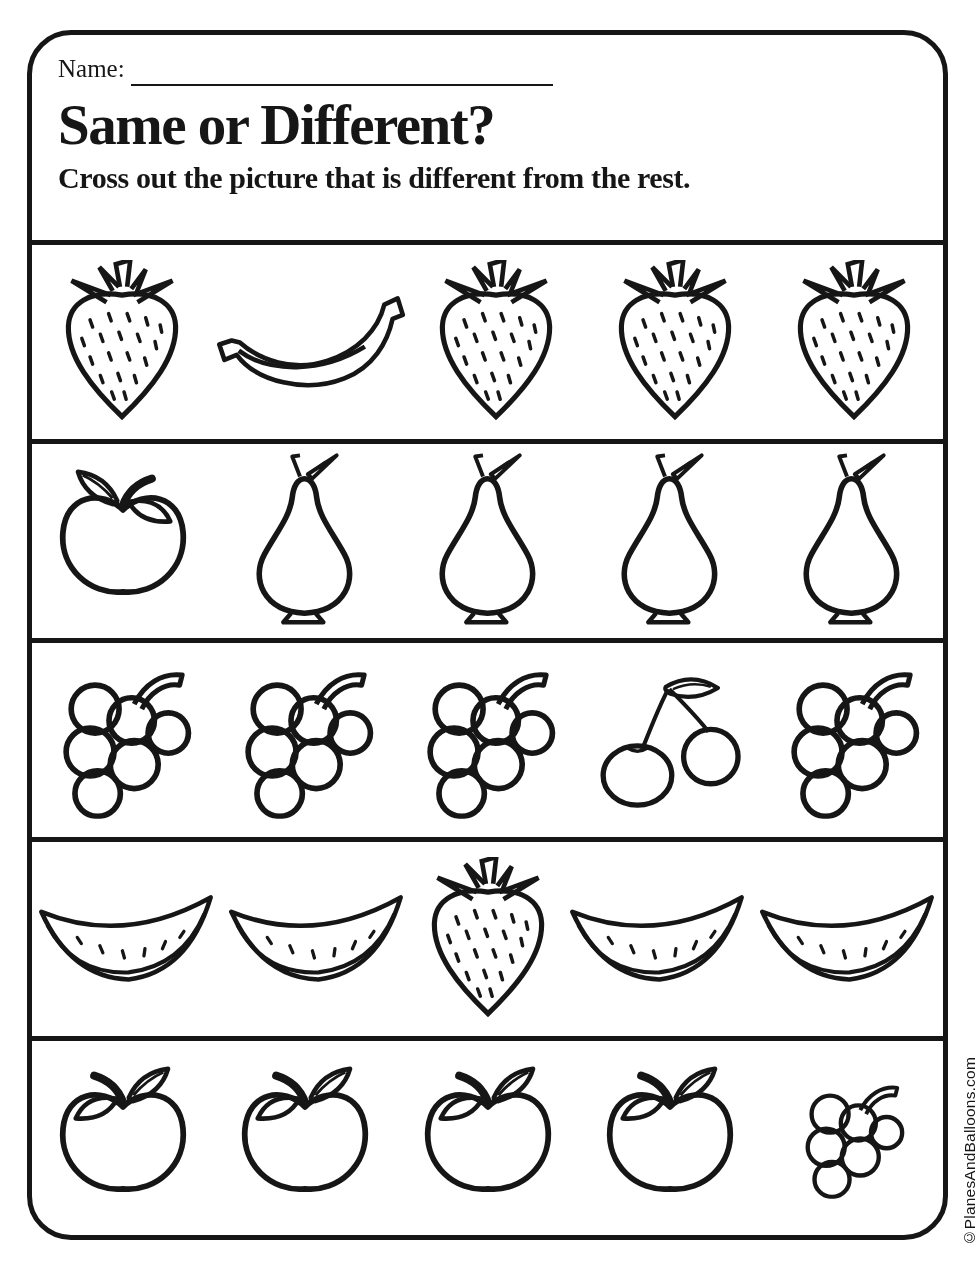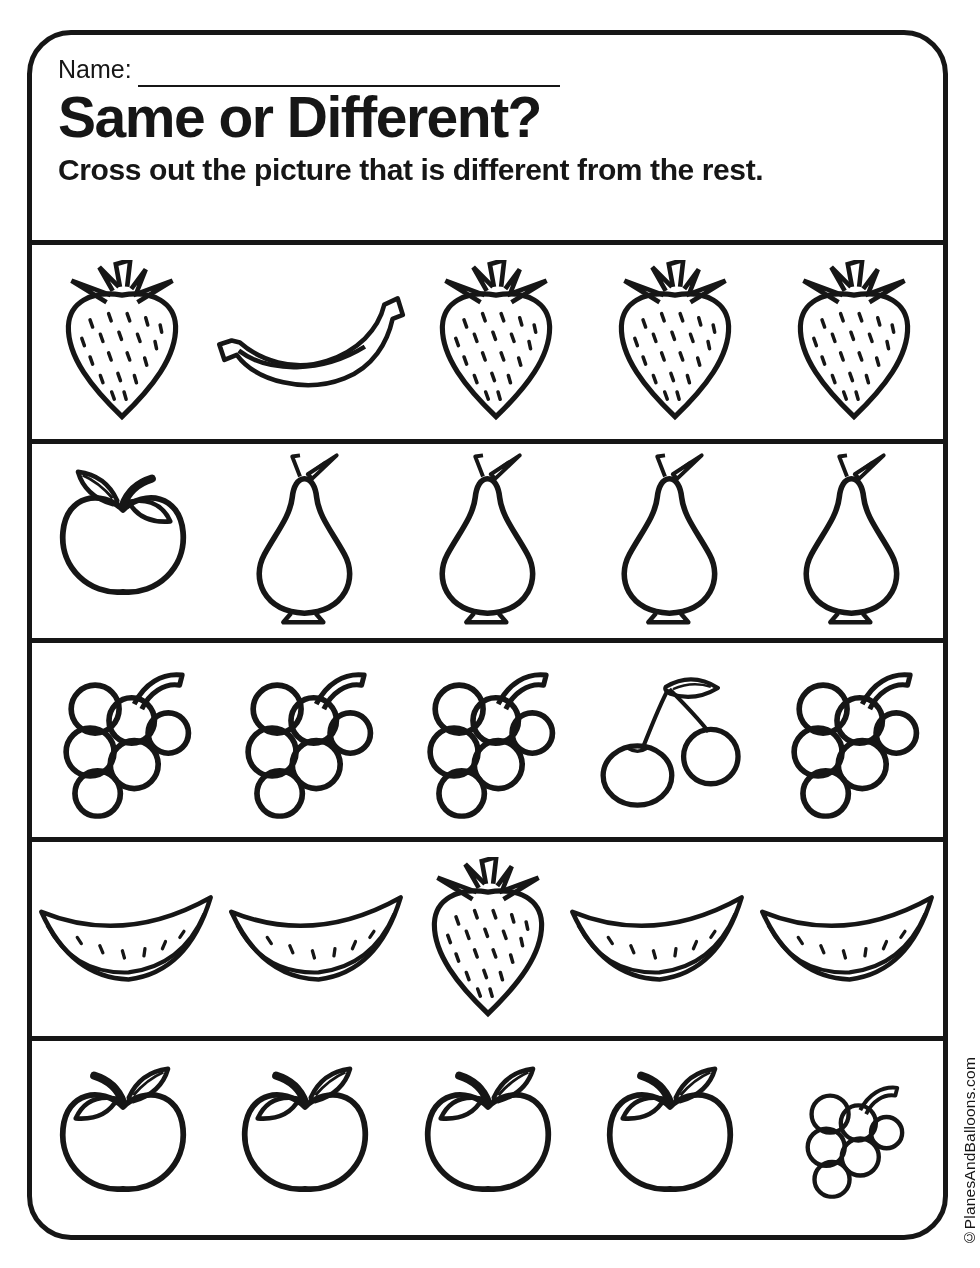--- a/index.html
+++ b/index.html
@@ -2,31 +2,31 @@
 <html><head>
 <meta charset="utf-8">
 <style>
   html,body{margin:0;padding:0;}
   body{
     width:980px;height:1268px;position:relative;background:#ffffff;
     font-family:"Liberation Sans", sans-serif;color:#161616;overflow:hidden;
   }
   .page{
     position:absolute;left:27px;top:30px;width:911px;height:1200px;
-    border:5px solid #161616;border-radius:44px;background:#fff;overflow:hidden;
+    border:5px solid #161616;border-radius:44px;background:#fff;overflow:hidden;font-family:Liberation Serif, serif;
   }
   .header{padding:20px 24px 0 26px;}
   .name-row{font-size:25px;white-space:nowrap;}
   .name-line{
     display:inline-block;width:422px;height:1px;
     border-bottom:2.5px solid #161616;transform:translateY(9px);margin-left:6px;
   }
   .title{
     font-size:57px;font-weight:bold;letter-spacing:-1.5px;
-    margin-top:4px;line-height:1.02;
+    margin-top:13px;line-height:1.02;
   }
   .subtitle{
     font-size:30px;font-weight:bold;letter-spacing:-0.4px;margin-top:7px;
   }
   .rows{
     position:absolute;left:0;right:0;top:205px;bottom:0;
     display:flex;flex-direction:column;
   }
   .row{
     flex:1;border-top:5px solid #161616;display:flex;

